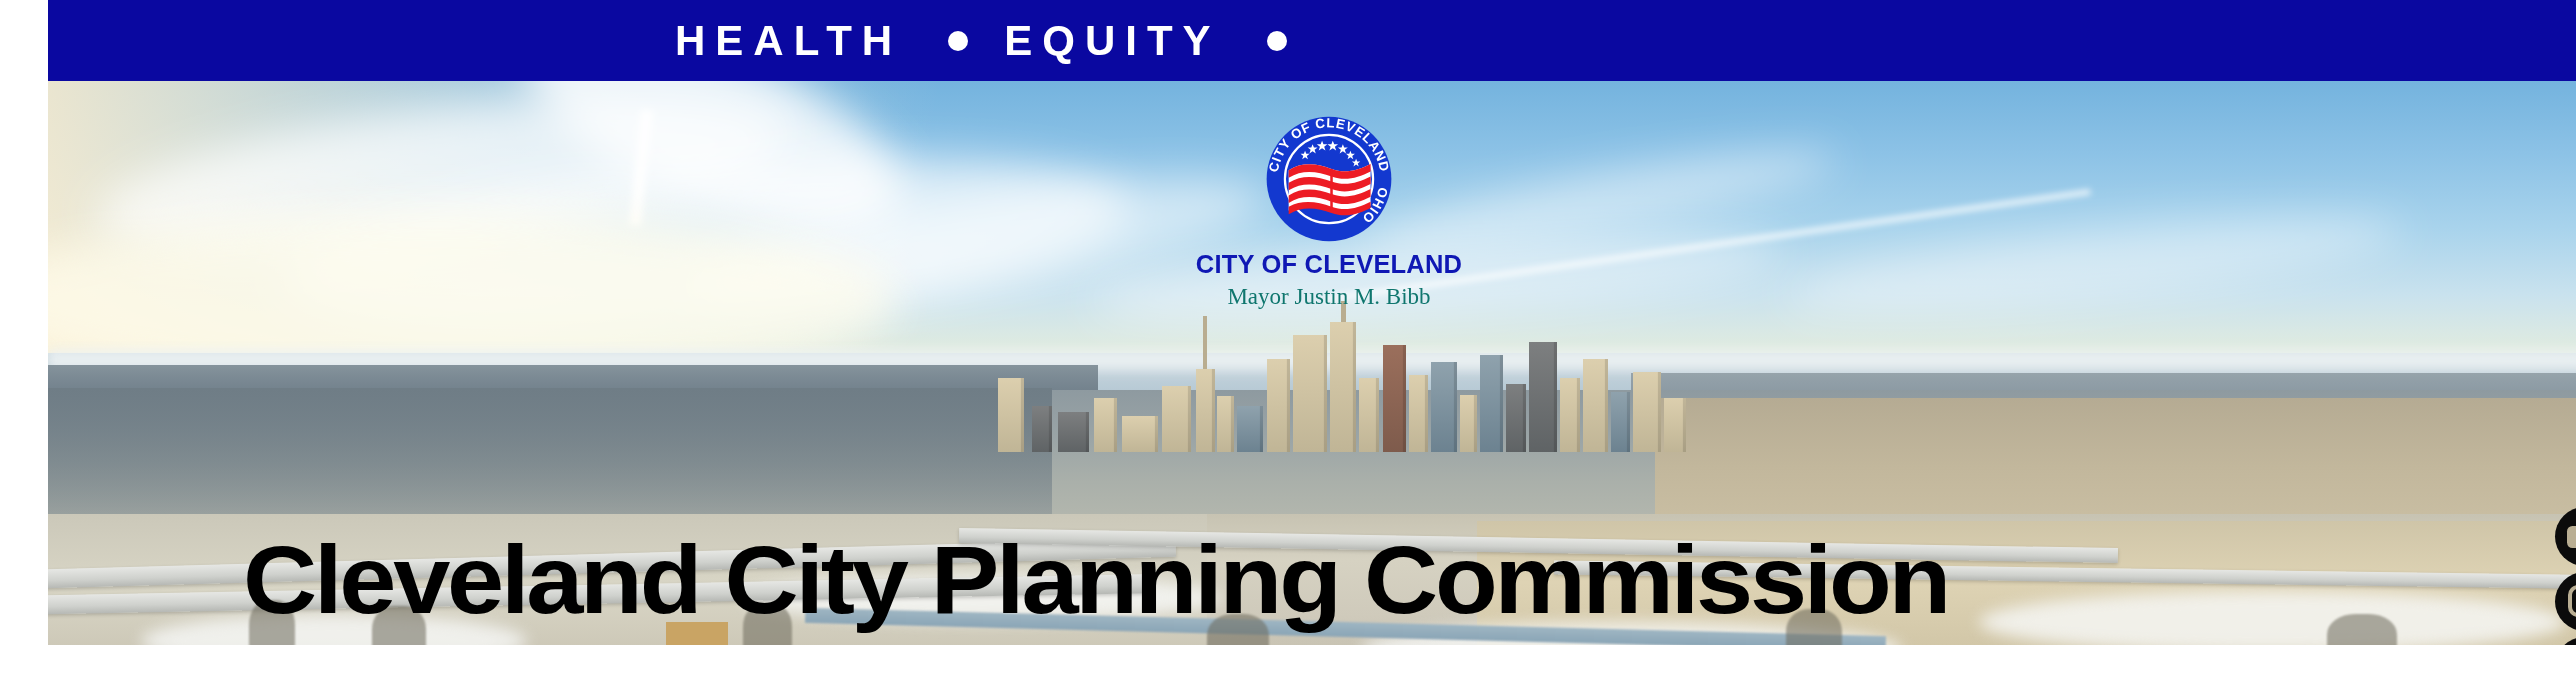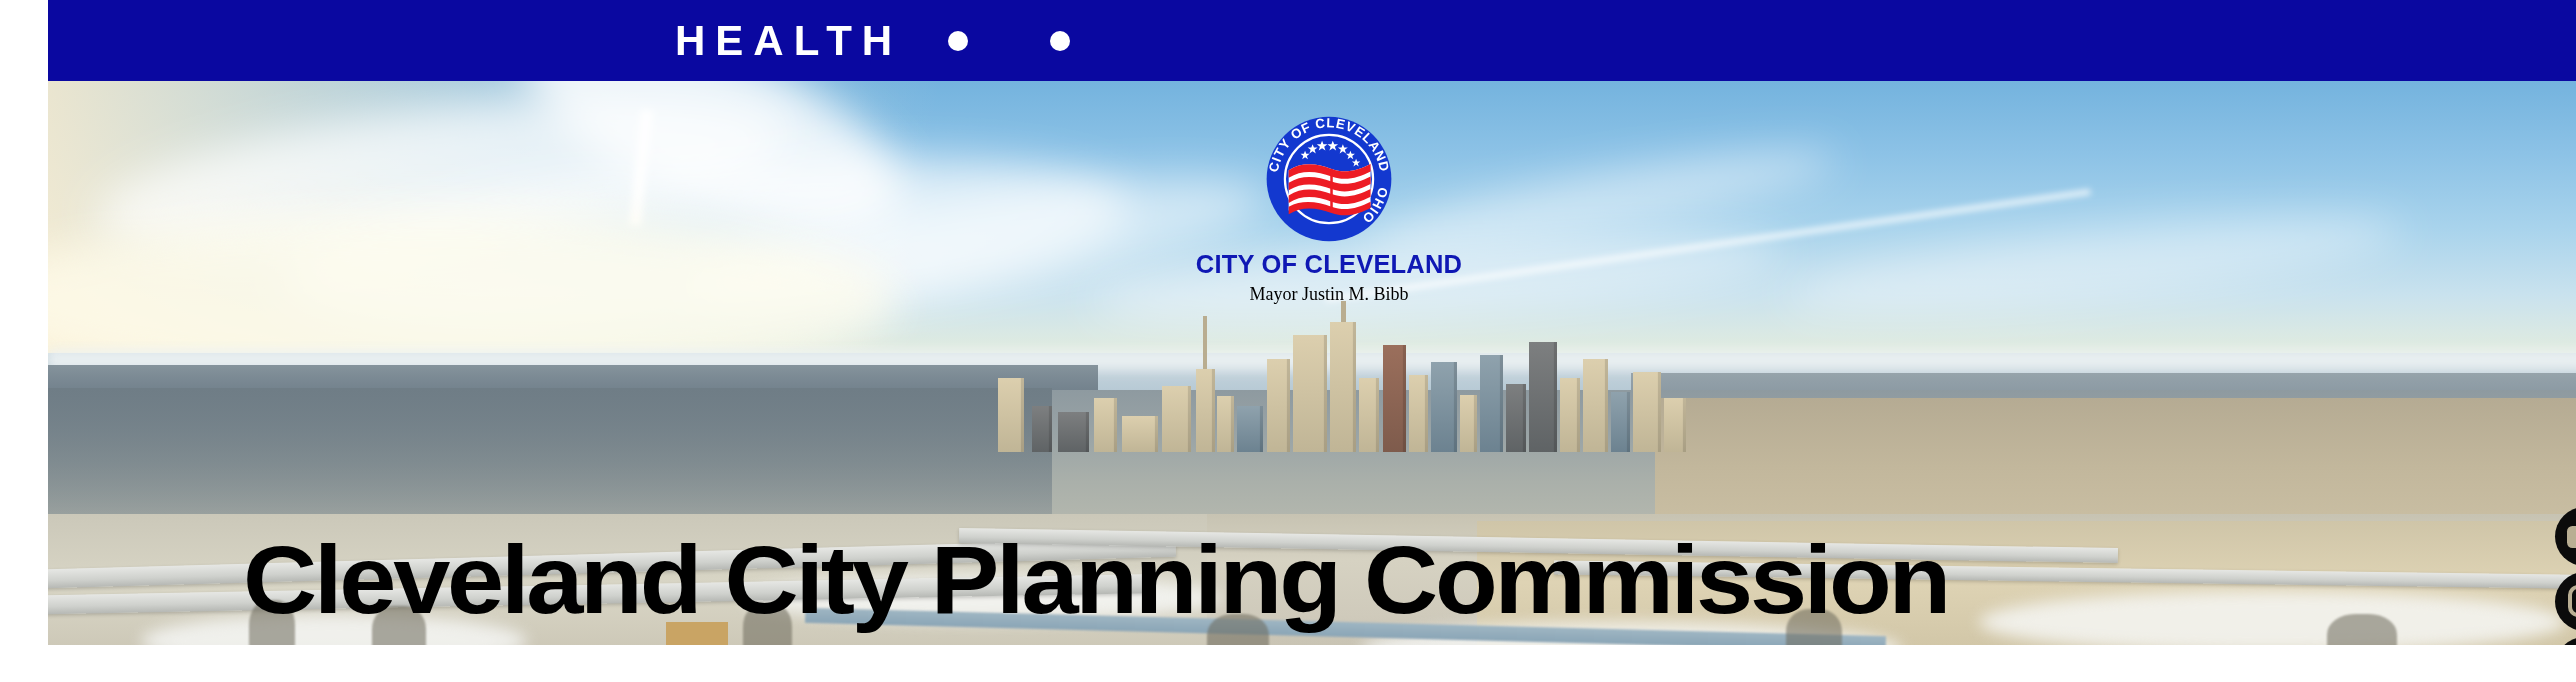--- a/index.html
+++ b/index.html
@@ -83,21 +83,21 @@
   .bldg{position:absolute;background:#b9b2a4;}
   .bldg.gold{background:#c9a464;}
   .tree{position:absolute;background:#6d6a5c;opacity:.55;border-radius:40% 40% 30% 30%;filter:blur(0.8px);}
 
   
   .logo-lockup{position:absolute;left:1115px;top:35px;width:332px;text-align:center;}
   .seal{position:relative;width:126px;height:126px;margin:0 auto;}
   .logo-name{margin-top:10px;color:#0f18b4;font-weight:bold;font-size:25.5px;
     letter-spacing:0.2px;line-height:1;white-space:nowrap;
     font-family:"Liberation Sans",sans-serif;}
-  .logo-mayor{margin-top:7px;color:#000000;font-size:18px;line-height:1;
+  .logo-mayor{margin-top:7px;color:#0f766e;font-size:23px;line-height:1;
     font-family:"Liberation Serif",serif;white-space:nowrap;}
 
   
   .hero-title{position:absolute;left:195px;top:450px;width:2008px;
     font-family:"Liberation Sans",sans-serif;font-weight:bold;
     font-size:97px;line-height:1;color:#000;letter-spacing:-3.1px;
     transform:scaleX(1.06);transform-origin:left center;white-space:nowrap;}
 
   
   .social-rail{position:absolute;left:2507px;top:426px;width:63px;}
@@ -115,20 +115,21 @@
 </style>
 </head>
 <body>
 
 <div id="page">
 
   <div class="slogan-bar">
     <div class="slogan-inner">
       <span class="slogan-word">HEALTH</span>
       <span class="slogan-dot"></span>
+      <span class="slogan-word">EQUITY</span>
       <span class="slogan-dot"></span>
     </div>
   </div>
 
   <div class="hero">
 
     <div class="sky"></div>
     <div class="cloud c7"></div>
     <div class="contrail2"></div>
     <div class="cloud c1"></div>

